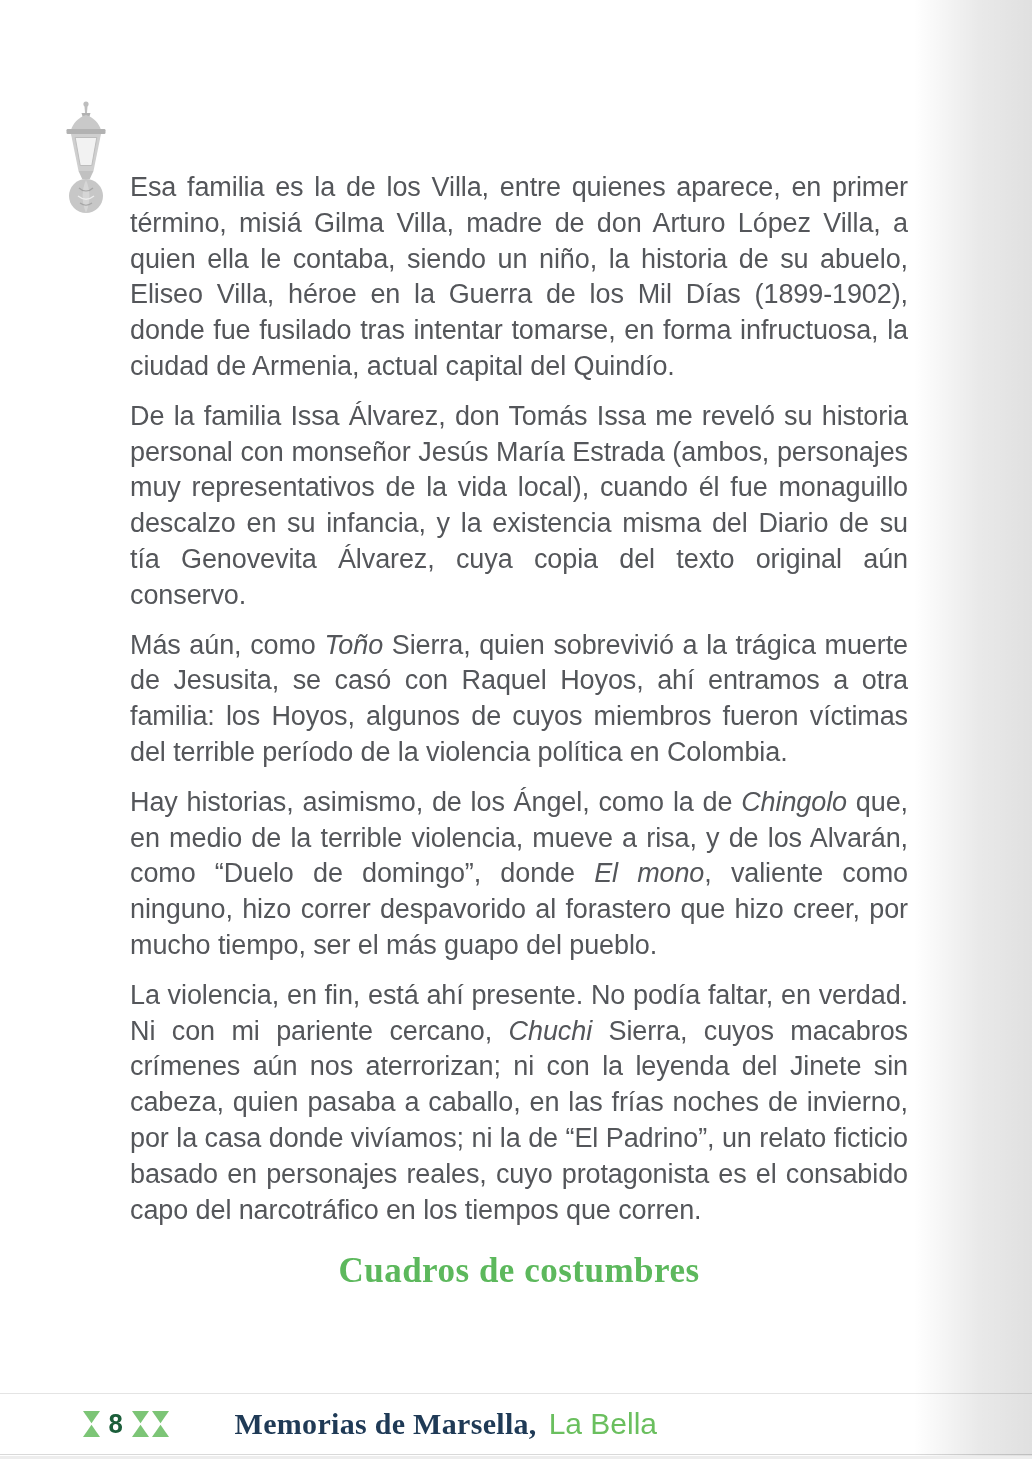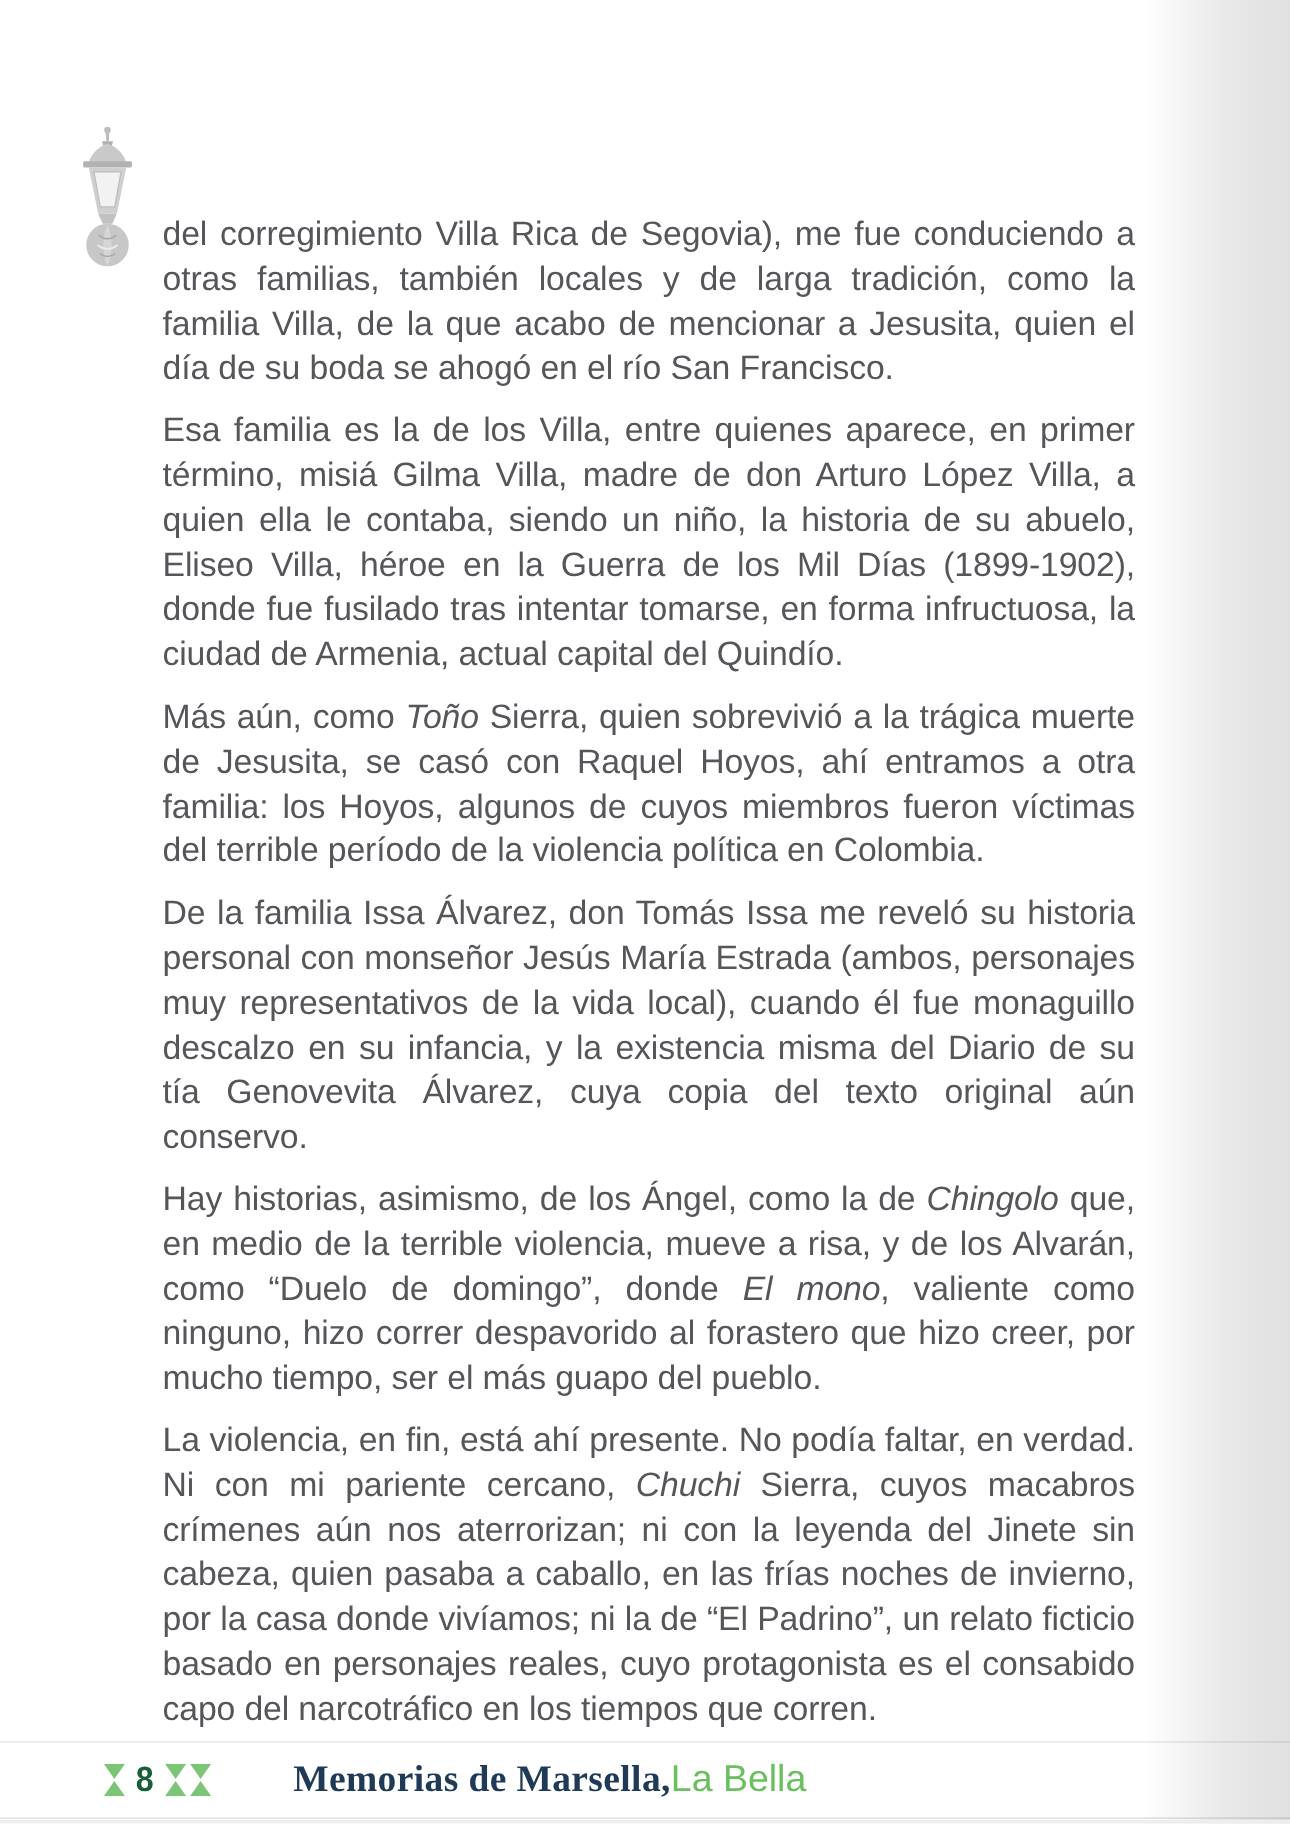--- a/index.html
+++ b/index.html
@@ -58,20 +58,21 @@
     font-size:28px;font-weight:800;color:var(--pagenum);
     line-height:1;transform:scaleX(0.92);
   }
   .footer-title{
     margin-left:66px;
     font-family:"Liberation Serif","DejaVu Serif",serif;
     font-weight:700;font-size:30px;color:var(--footer-title);
     letter-spacing:0.3px;
   }
   .footer-subtitle{
+    margin-left:12px;
     font-family:"Liberation Sans","DejaVu Sans",sans-serif;
     font-weight:400;font-size:30px;color:var(--footer-subtitle);text-align:center;
   }
   .right-shade{
     position:absolute;top:0;right:0;width:118px;height:100%;
     background:linear-gradient(to right,rgba(0,0,0,0) 0%,rgba(0,0,0,0.085) 55%,rgba(0,0,0,0.12) 100%);
     pointer-events:none;
   }
   .bottom-strip{
     position:absolute;left:0;right:0;top:1456px;height:3px;
@@ -95,24 +96,23 @@
     <path d="M20.5 71 L35.5 71 L31.8 79 L24.2 79 Z" fill="#c1c1c1"></path>
     <circle cx="28" cy="96" r="17" fill="#c7c7c7"></circle>
     <path d="M28 80 C23.5 90 23.5 102 28 113 C32.5 102 32.5 90 28 80 Z" fill="#d6d6d6"></path>
     <path d="M21 88 C25 92 31 92 35 88" stroke="#a6a6a6" stroke-width="1.2" fill="none"></path>
     <path d="M20 96 C25 100 31 100 36 96" stroke="#ededed" stroke-width="1.4" fill="none"></path>
     <path d="M22 103 C26 106 30 106 34 103" stroke="#a6a6a6" stroke-width="1.2" fill="none"></path>
   </svg>
 
   <main class="content">
     <div id="paragraphs-before">
-        <p class="para"><span>del corregimiento Villa Rica de Segovia), me fue conduciendo a otras familias, también locales y de larga tradición, como la familia Villa, de la que acabo de mencionar a Jesusita, quien el día de su boda se ahogó en el río San Francisco.</span></p>
         <p class="para"><span>Esa familia es la de los Villa, entre quienes aparece, en primer término, misiá Gilma Villa, madre de don Arturo López Villa, a quien ella le contaba, siendo un niño, la historia de su abuelo, Eliseo Villa, héroe en la Guerra de los Mil Días (1899-1902), donde fue fusilado tras intentar tomarse, en forma infructuosa, la ciudad de Armenia, actual capital del Quindío.</span></p>
+        <p class="para"><span>De la familia Issa Álvarez, don Tomás Issa me reveló su historia personal con monseñor Jesús María Estrada (ambos, personajes muy representativos de la vida local), cuando él fue monaguillo descalzo en su infancia, y la existencia misma del Diario de su tía Genovevita Álvarez, cuya copia del texto original aún conservo.</span></p>
         <p class="para"><span>Más aún, como </span><span class="it">Toño</span><span> Sierra, quien sobrevivió a la trágica muerte de Jesusita, se casó con Raquel Hoyos, ahí entramos a otra familia: los Hoyos, algunos de cuyos miembros fueron víctimas del terrible período de la violencia política en Colombia.</span></p>
-        <p class="para"><span>De la familia Issa Álvarez, don Tomás Issa me reveló su historia personal con monseñor Jesús María Estrada (ambos, personajes muy representativos de la vida local), cuando él fue monaguillo descalzo en su infancia, y la existencia misma del Diario de su tía Genovevita Álvarez, cuya copia del texto original aún conservo.</span></p>
         <p class="para"><span>Hay historias, asimismo, de los Ángel, como la de </span><span class="it">Chingolo</span><span> que, en medio de la terrible violencia, mueve a risa, y de los Alvarán, como “Duelo de domingo”, donde </span><span class="it">El mono</span><span>, valiente como ninguno, hizo correr despavorido al forastero que hizo creer, por mucho tiempo, ser el más guapo del pueblo.</span></p>
         <p class="para"><span>La violencia, en fin, está ahí presente. No podía faltar, en verdad. Ni con mi pariente cercano, </span><span class="it">Chuchi</span><span> Sierra, cuyos macabros crímenes aún nos aterrorizan; ni con la leyenda del Jinete sin cabeza, quien pasaba a caballo, en las frías noches de invierno, por la casa donde vivíamos; ni la de “El Padrino”, un relato ficticio basado en personajes reales, cuyo protagonista es el consabido capo del narcotráfico en los tiempos que corren.</span></p>
       </div>
     <h2 class="heading">Cuadros de costumbres</h2>
 
   </main>
 
   <footer class="footer">
     <div class="ornament-cluster">
       <svg class="hourglass" width="17" height="26" viewBox="0 0 17 26" aria-hidden="true">

